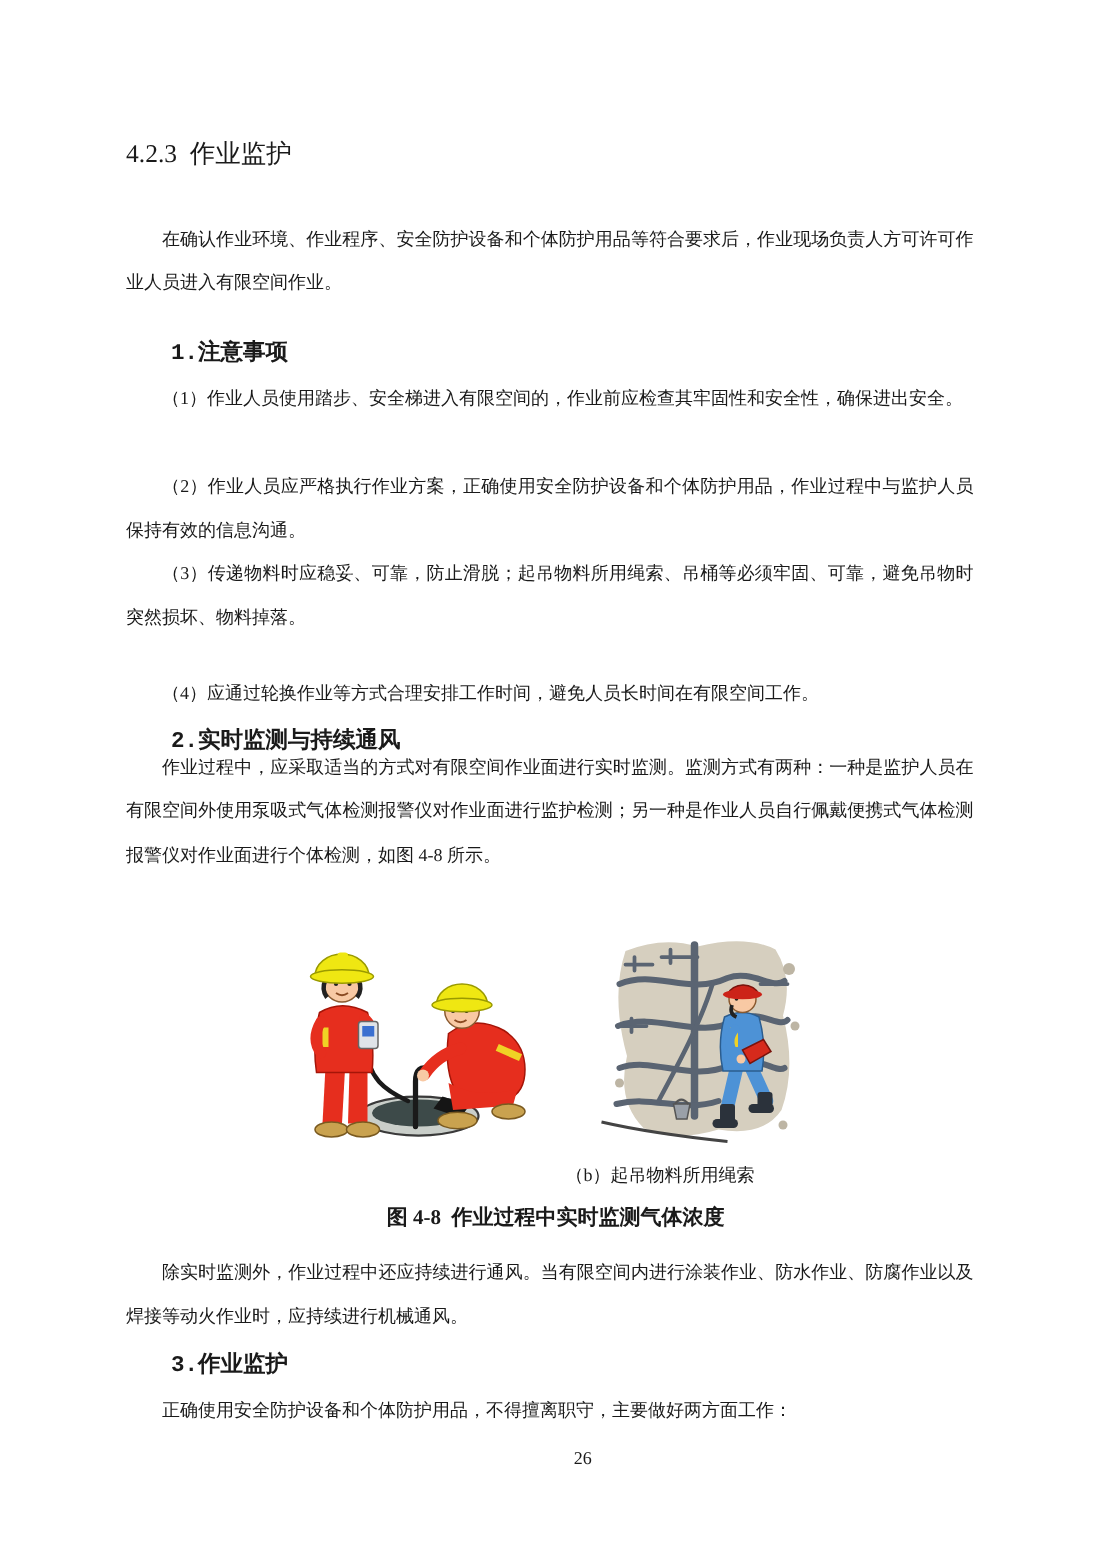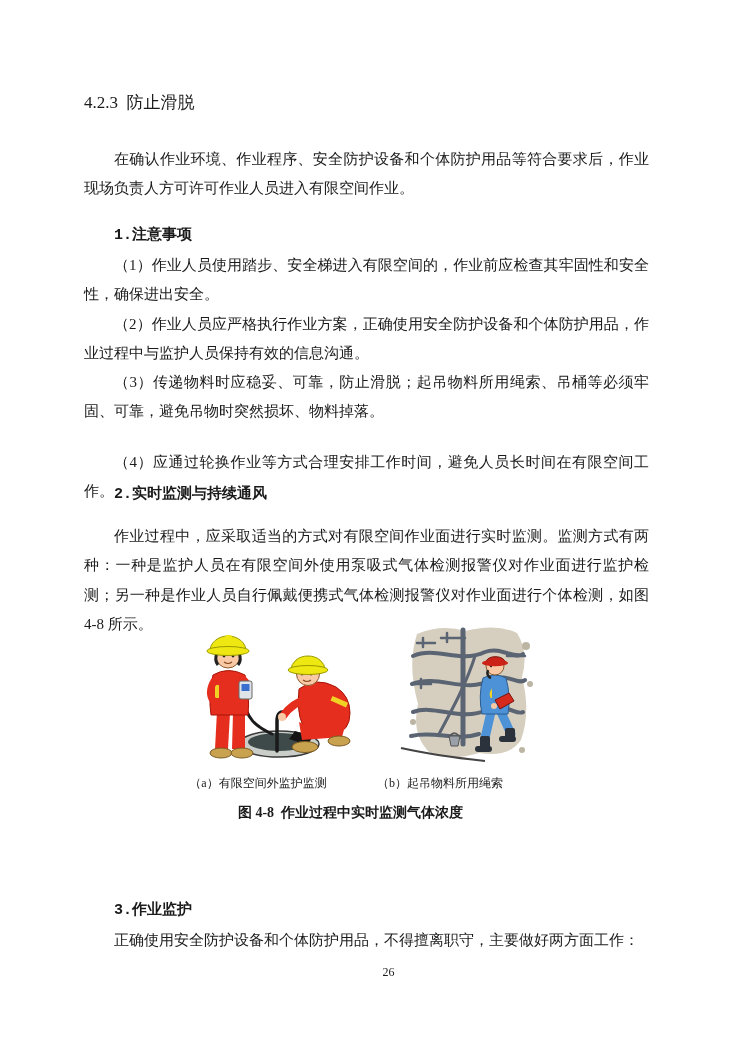--- a/index.html
+++ b/index.html
@@ -12,30 +12,30 @@
     --c-device-red:#d62a1c; --c-text:#1a1a1a;
   }
   .page{
     position:relative; width:733px; height:1037px; background:#ffffff;
     font-family:"Liberation Serif","DejaVu Serif",serif; color:var(--c-text);
     overflow:hidden;
   }
   .abs{ position:absolute; margin:0; }
   .heading{ left:84px; top:92px; width:565px; font-size:17px; line-height:22px; white-space:pre; }
   .body{
-    left:84px; width:565px; font-size:15px; line-height:29.4px;
+    left:84px; width:565px; font-size:12px; line-height:29.4px;
     text-align:justify; text-indent:2em;
   }
   .subhead{
     left:84px; width:565px; font-size:15px; line-height:29.4px;
     font-weight:bold; text-indent:2em;font-family:Liberation Mono, monospace;
   }
   .caption{ font-size:12px; line-height:16px; text-align:center; width:220px; }
   .figtitle{
-    left:68px; top:802px; width:565px; font-size:14px; font-weight:bold;
+    left:88px; top:802px; width:565px; font-size:14px; font-weight:bold;
     text-align:center; white-space:pre; line-height:22px;
   }
   .pagenum{ left:0; top:965px; width:733px; text-align:center; font-size:12px;padding-left:22px; }
   svg.fig{ position:absolute; }
   
   .c-suit-red{fill:var(--c-suit-red);} .c-suit-red-s{stroke:var(--c-suit-red);}
   .c-helmet-y{fill:var(--c-helmet-yellow);} .c-helmet-r{fill:var(--c-helmet-red);}
   .c-skin{fill:var(--c-skin);} .c-shoe{fill:var(--c-shoe-tan);}
   .c-badge{fill:var(--c-badge-yellow);}
   .c-device{fill:var(--c-device-gray);} .c-screen{fill:var(--c-screen-blue);}
@@ -45,33 +45,33 @@
   .c-cable-s{stroke:var(--c-cable-gray);}
   .c-suit-blue{fill:var(--c-suit-blue);} .c-suit-blue-s{stroke:var(--c-suit-blue);}
   .c-boot{fill:var(--c-boot-dark);}
   .c-device-red{fill:var(--c-device-red);}
 </style>
 </head>
 <body>
 
 <div class="page">
 
-  <div class="abs heading">4.2.3  防止滑脱</div>
+  <div class="abs heading">4.2.3  作业监护</div>
 
   <p class="abs body" style="top:145px">在确认作业环境、作业程序、安全防护设备和个体防护用品等符合要求后，作业现场负责人方可许可作业人员进入有限空间作业。</p>
 
   <div class="abs subhead" style="top:221px">1.注意事项</div>
 
   <p class="abs body" style="top:251px">（1）作业人员使用踏步、安全梯进入有限空间的，作业前应检查其牢固性和安全性，确保进出安全。</p>
   <p class="abs body" style="top:310px">（2）作业人员应严格执行作业方案，正确使用安全防护设备和个体防护用品，作业过程中与监护人员保持有效的信息沟通。</p>
   <p class="abs body" style="top:368px">（3）传递物料时应稳妥、可靠，防止滑脱；起吊物料所用绳索、吊桶等必须牢固、可靠，避免吊物时突然损坏、物料掉落。</p>
   <p class="abs body" style="top:448px">（4）应通过轮换作业等方式合理安排工作时间，避免人员长时间在有限空间工作。</p>
 
   <div class="abs subhead" style="top:480px">2.实时监测与持续通风</div>
-  <p class="abs body" style="top:522px">作业过程中，应采取适当的方式对有限空间作业面进行实时监测。监测方式有两种：一种是监护人员在有限空间外使用泵吸式气体检测报警仪对作业面进行监护检测；另一种是作业人员自行佩戴便携式气体检测报警仪对作业面进行个体检测，如图 4-8 所示。</p>
+  <p class="abs body" style="top:497px">作业过程中，应采取适当的方式对有限空间作业面进行实时监测。监测方式有两种：一种是监护人员在有限空间外使用泵吸式气体检测报警仪对作业面进行监护检测；另一种是作业人员自行佩戴便携式气体检测报警仪对作业面进行个体检测，如图 4-8 所示。</p>
 
   <svg class="fig" style="left:187px; top:627px" width="176" height="142" viewBox="0 0 176 142">
     <g>
       <ellipse cx="92" cy="117" rx="40" ry="13" class="c-manhole-rim" stroke="#3a3a3a" stroke-width="1.5"></ellipse>
       <ellipse cx="92" cy="115" rx="31" ry="9" class="c-manhole-dark"></ellipse>
       <path d="M108,104 l18,6 -6,8 -18,-6 z" fill="#151515"></path>
     </g>
     <path d="M57,70 C58,92 70,100 85,107" fill="none" class="c-tube" stroke-width="3" stroke-linecap="round"></path>
     <path d="M100,86 q-10,-4 -10,8 l0,30" fill="none" class="c-tube" stroke-width="3.5" stroke-linecap="round"></path>
 
@@ -162,24 +162,24 @@
       <circle cx="98" cy="44" r="9" class="c-skin" stroke="#8a5a30" stroke-width="1"></circle>
       <path d="M91,48 q-2,6 3,8" fill="none" stroke="#222" stroke-width="2.5"></path>
       <circle cx="94" cy="44" r="1.2" fill="#222"></circle>
       <g>
         <path d="M88,41 a11,9 0 0 1 21,0 z" class="c-helmet-r" stroke="#7a130c" stroke-width="1"></path>
         <ellipse cx="98" cy="41" rx="13" ry="3.2" class="c-helmet-r"></ellipse>
       </g>
     </g>
   </svg>
 
-  <div class="abs caption" style="left:148px; top:775px">（a）有限空间外监护监测</div>
   <div class="abs caption" style="left:330px; top:775px">（b）起吊物料所用绳索</div>
 
   <div class="abs figtitle">图 4-8  作业过程中实时监测气体浓度</div>
 
+  <p class="abs body" style="top:834px">除实时监测外，作业过程中还应持续进行通风。当有限空间内进行涂装作业、防水作业、防腐作业以及焊接等动火作业时，应持续进行机械通风。</p>
 
   <div class="abs subhead" style="top:896px">3.作业监护</div>
   <p class="abs body" style="top:926px">正确使用安全防护设备和个体防护用品，不得擅离职守，主要做好两方面工作：</p>
 
   <div class="abs pagenum">26</div>
 
 </div>
 
 </body></html>

